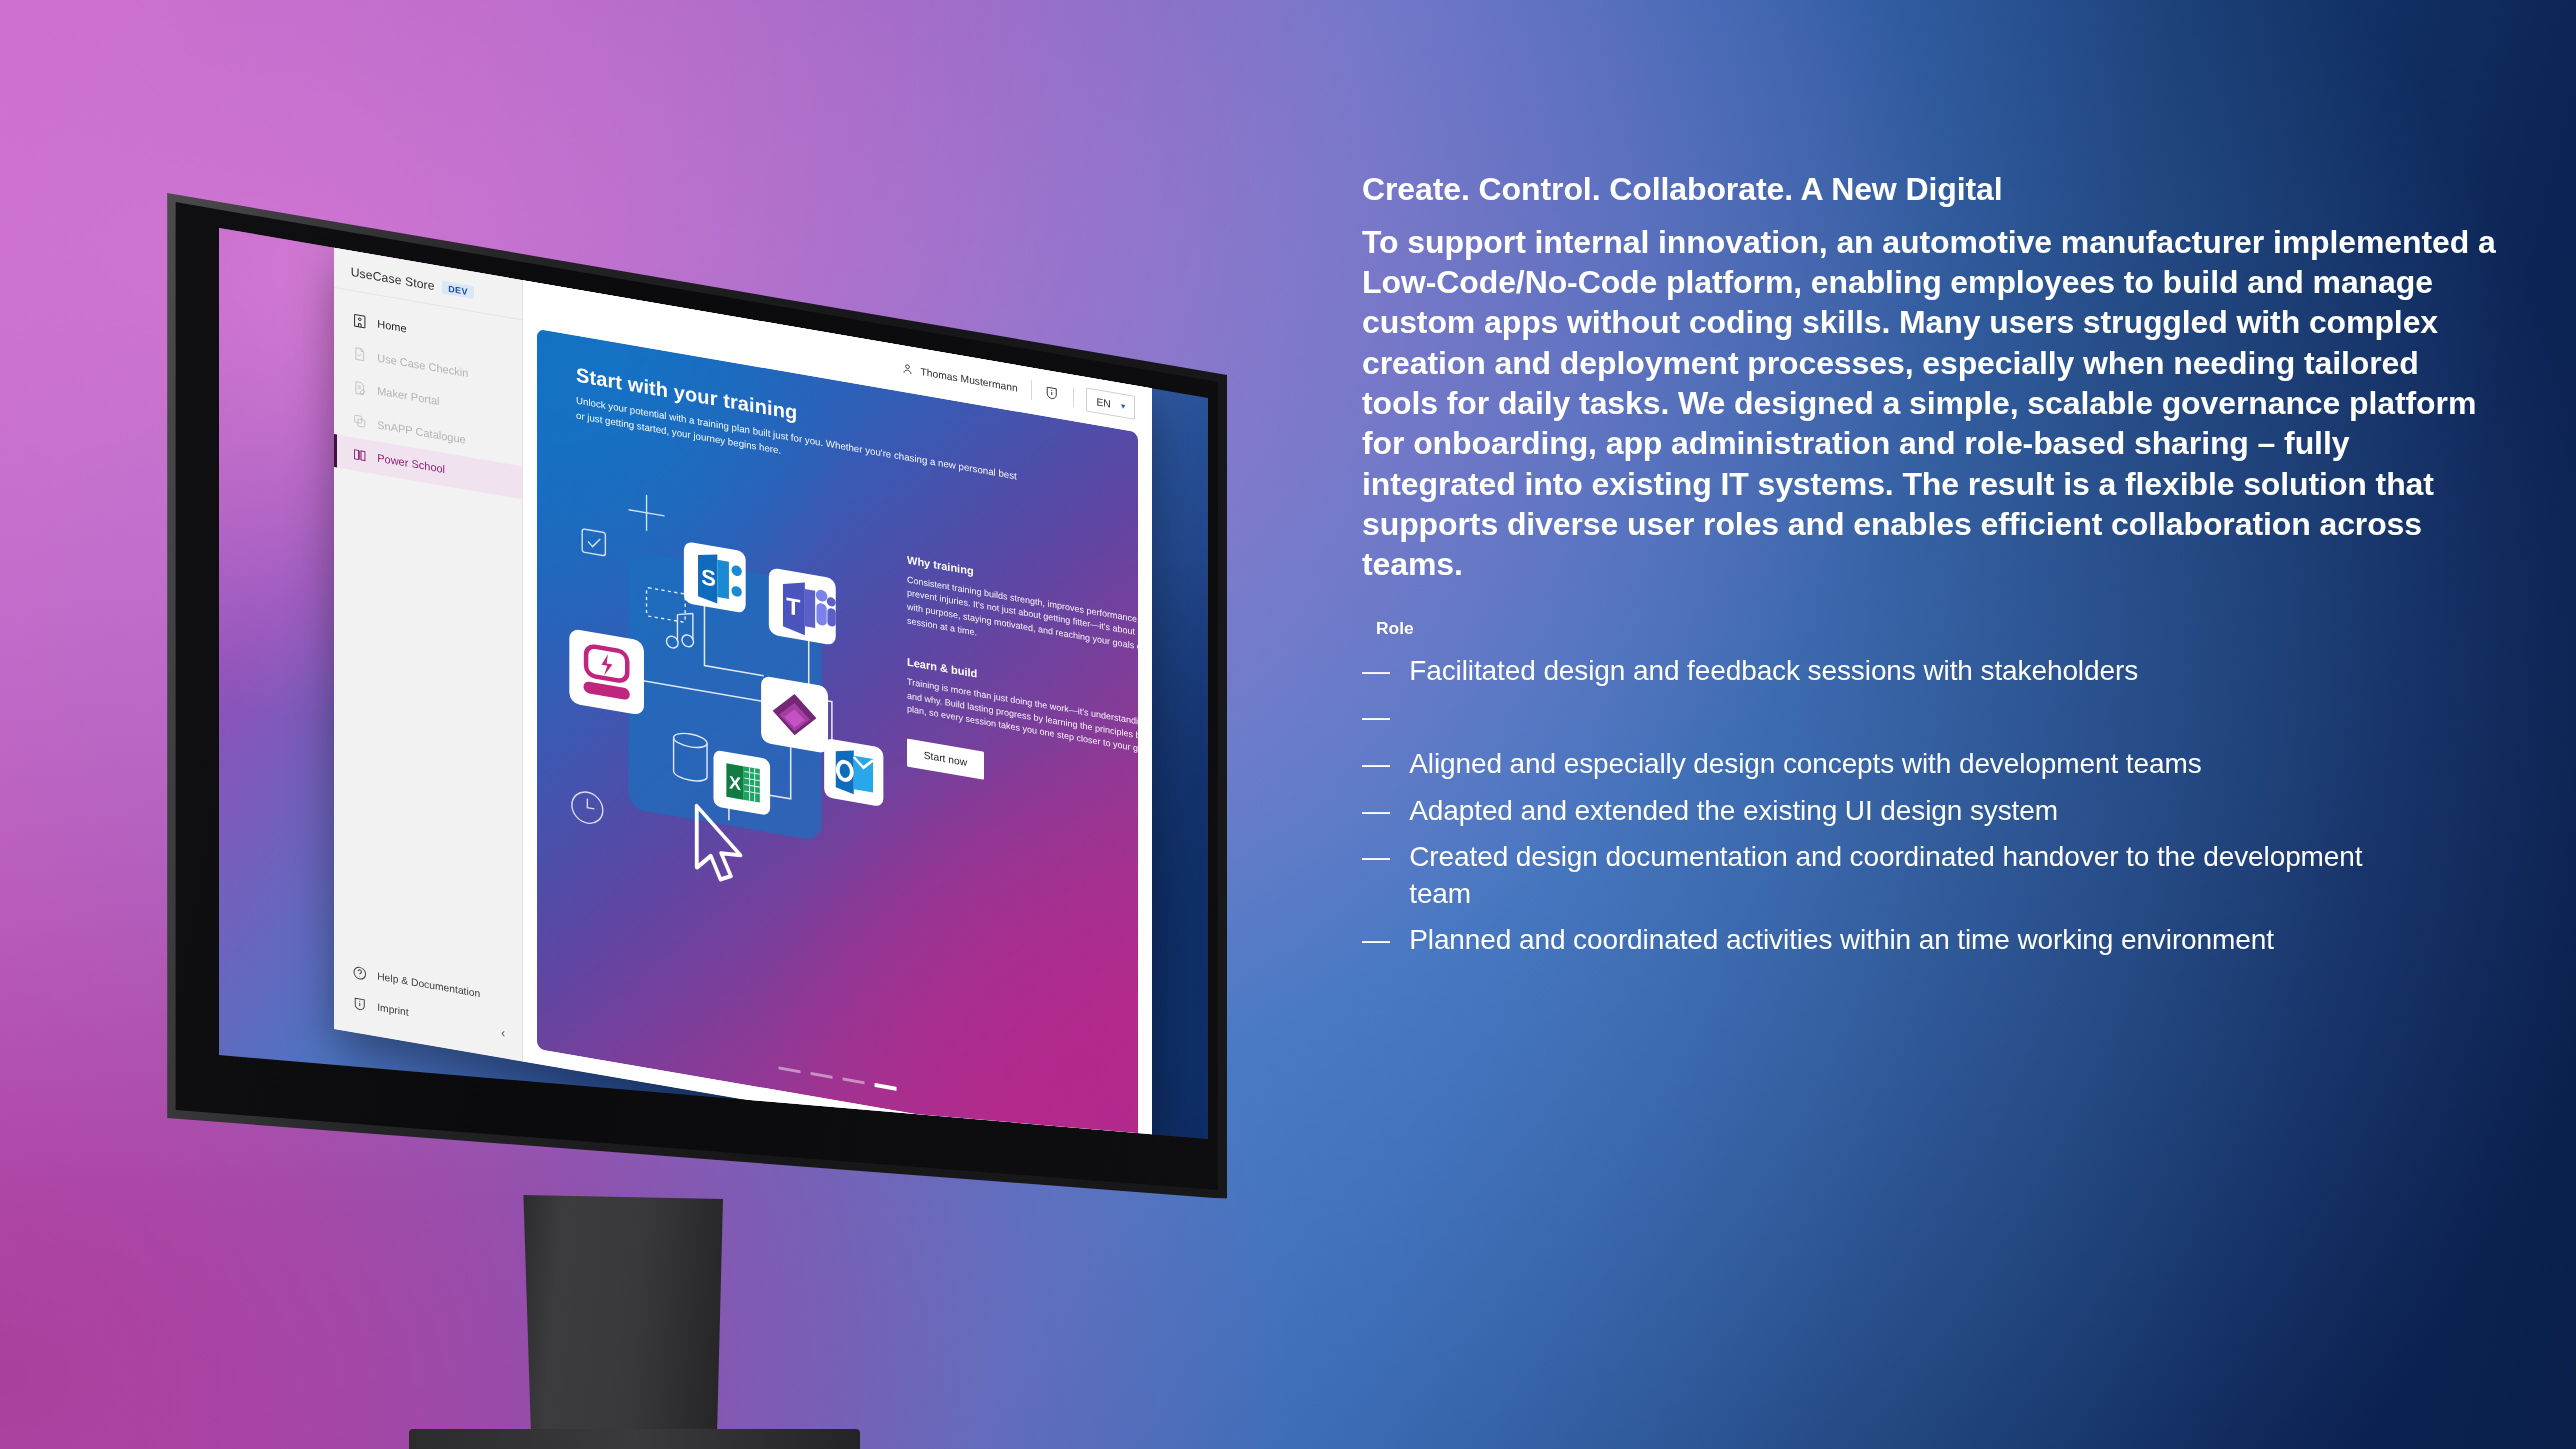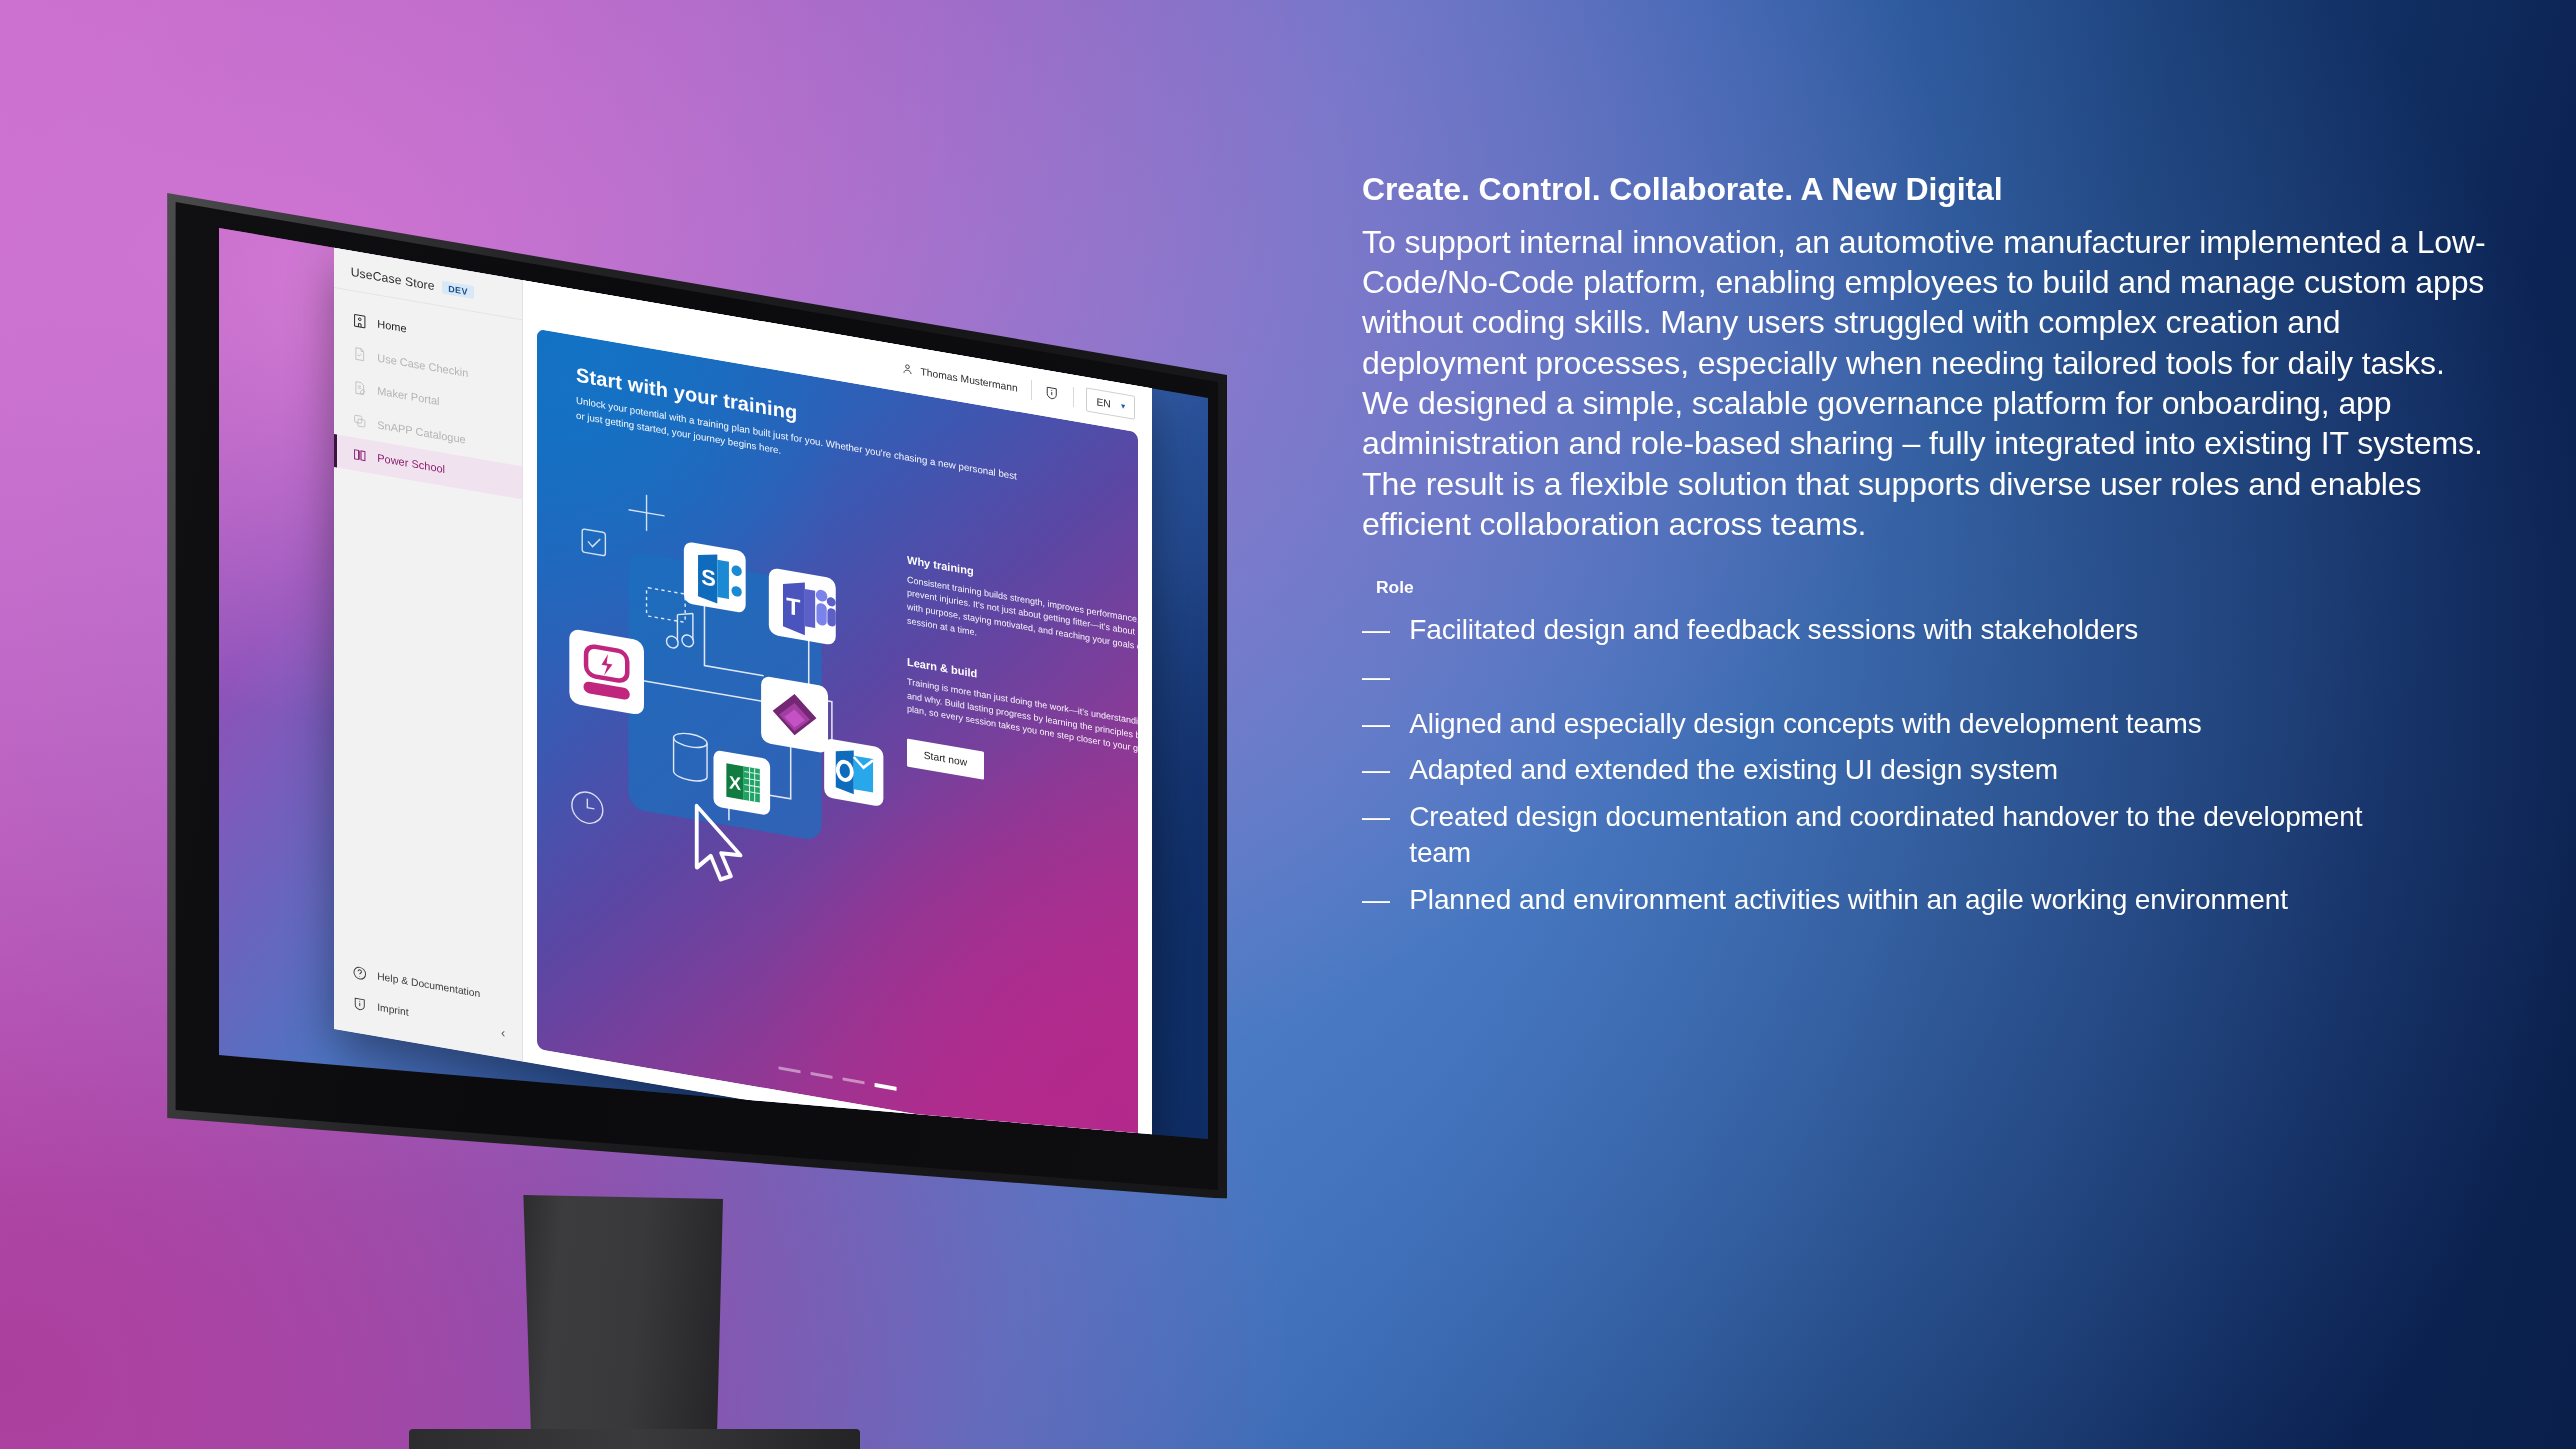--- a/index.html
+++ b/index.html
@@ -122,21 +122,21 @@
   
   .stand-neck{position:absolute;left:353px;top:1002px;width:213px;height:240px;
     background:linear-gradient(95deg,#2a2a2c 0%,#3c3c3e 20%,#39393b 55%,#232325 100%);
     clip-path:polygon(6.4px 0,206px 3.9px,200px 240px,14px 240px);}
   .stand-base{position:absolute;left:245px;top:1236px;width:451px;height:28px;
     background:linear-gradient(95deg,#2c2c2e,#3a3a3c,#242426);border-radius:3.9px;}
 
   
   #copy{position:absolute;left:1362px;top:171px;width:1134px;color:#ffffff;}
   #copy h1{font-size:32px;font-weight:bold;line-height:1.18;margin:0 0 13px 0;letter-spacing:-0.1px;}
-  #copy .para{font-size:32px;line-height:1.26;margin:0;letter-spacing:-0.1px;font-weight:400;}
+  #copy .para{font-size:32px;line-height:1.26;margin:0;letter-spacing:-0.1px;font-weight:700;}
   .role-h{font-size:17.4px;font-weight:bold;margin:33px 0 14px 14px;}
   .role-list{list-style:none;margin:0;padding:0;}
   .role-li{display:flex;gap:19.3px;font-size:28px;line-height:1.3;margin-bottom:10.3px;letter-spacing:-0.1px;}
   .dash{flex:0 0 auto;}
   .role-txt{max-width:992px;}
 </style>
 </head>
 <body>
 
 <div id="bg"></div>
@@ -407,17 +407,17 @@
     <li class="role-li">
       <span class="dash">—</span>
       <span class="role-txt">Adapted and extended the existing UI design system</span>
     </li>
     <li class="role-li">
       <span class="dash">—</span>
       <span class="role-txt">Created design documentation and coordinated handover to the development team</span>
     </li>
     <li class="role-li">
       <span class="dash">—</span>
-      <span class="role-txt">Planned and environment activities within an agile working environment</span>
+      <span class="role-txt">Planned and coordinated activities within an time working environment</span>
     </li>
   </ul>
 </div>
 
 
 </body></html>

